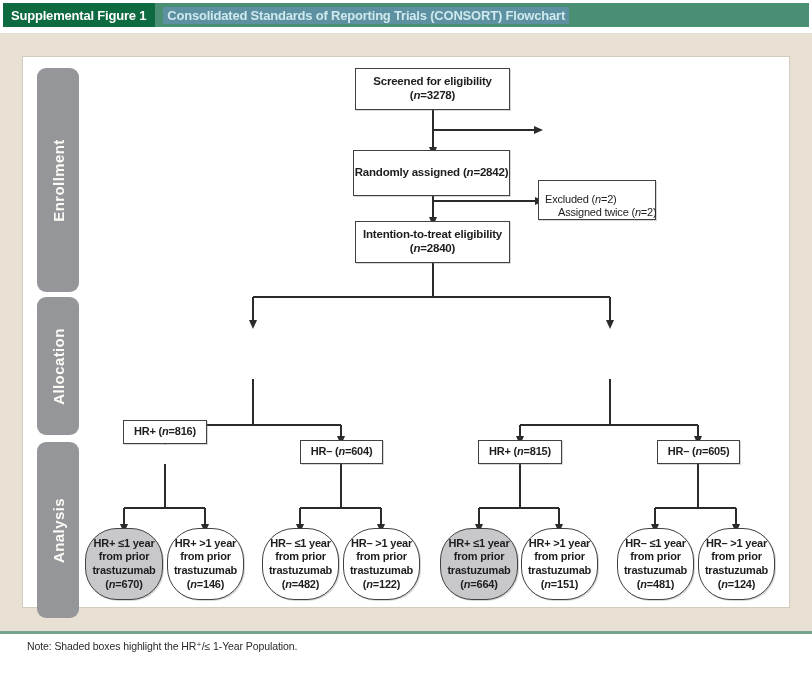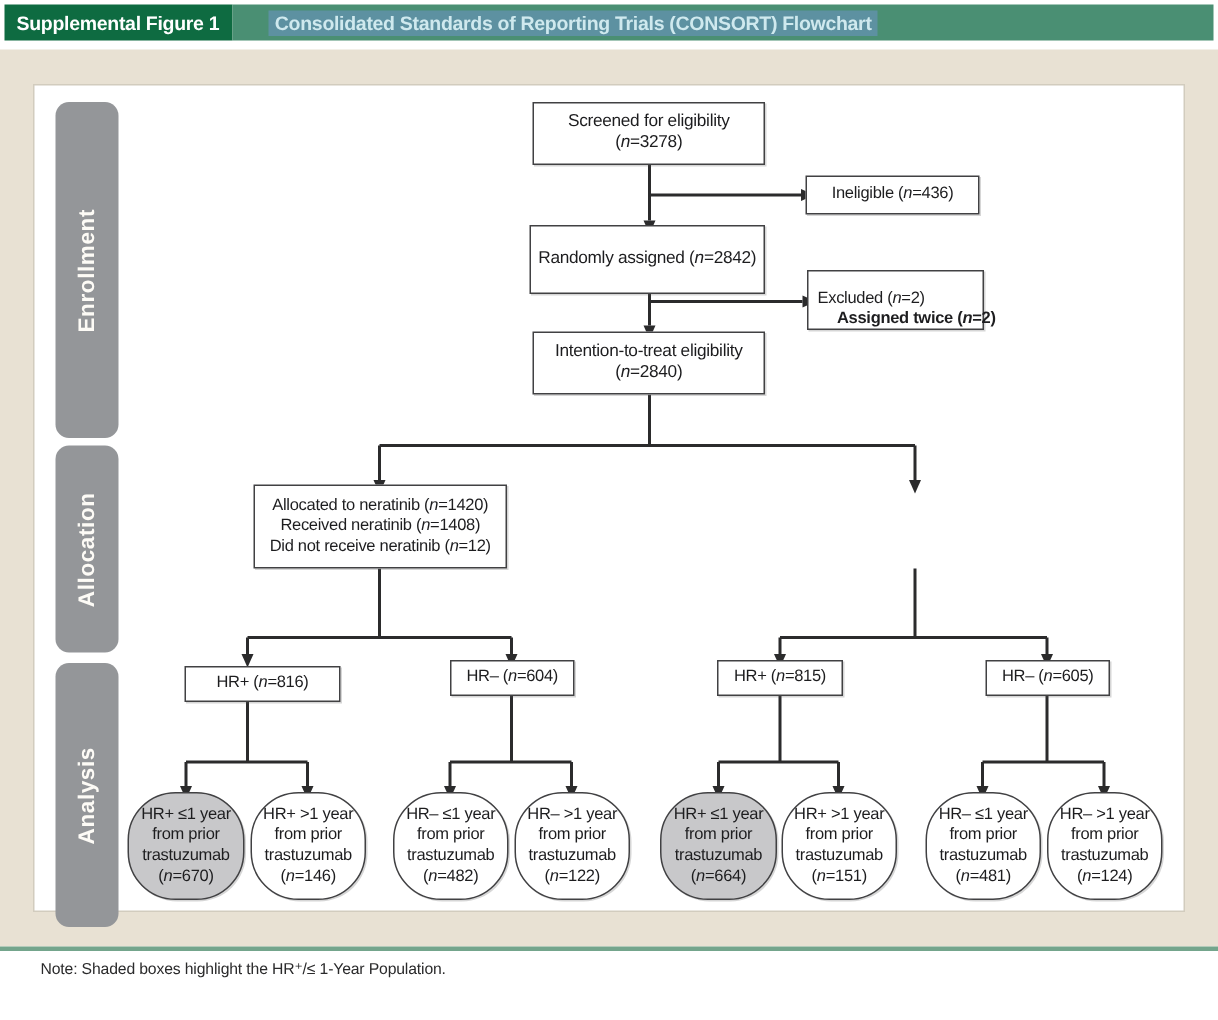--- a/index.html
+++ b/index.html
@@ -3,21 +3,21 @@
 <meta charset="utf-8">
 <style>
   html,body{margin:0;padding:0;background:#ffffff;}
   body{font-family:"Liberation Sans","DejaVu Sans",sans-serif;-webkit-font-smoothing:antialiased;}
   #stage{position:relative;width:812px;height:680px;background:#ffffff;overflow:hidden;}
 
   
   .header{position:absolute;left:3px;top:3px;width:806px;height:24px;display:flex;align-items:stretch;text-align:right;}
   .header-label{background:#0e6b41;color:#ffffff;font-weight:bold;font-size:13px;
     display:flex;align-items:center;padding:0 9px 0 8px;white-space:nowrap;letter-spacing:-0.2px;}
-  .header-titlewrap{background:#4a8f73;flex:1;display:flex;align-items:center;padding-left:24px;}
+  .header-titlewrap{background:#4a8f73;flex:1;display:flex;align-items:center;padding-left:8px;}
   .header-title{background:#5d91a1;color:#cfe9ee;font-weight:bold;font-size:13px;
     padding:1px 4px;letter-spacing:-0.2px;white-space:nowrap;}
 
   
   .figure-bg{position:absolute;left:0;top:33px;width:812px;height:598px;background:#e8e1d3;}
   .panel{position:absolute;left:22px;top:56px;width:768px;height:552px;background:#ffffff;border:1px solid #d2ccbe;box-sizing:border-box;}
   .green-rule{position:absolute;left:0;top:631px;width:812px;height:3px;background:#74a58c;}
 
   
   .stagebar{position:absolute;left:37px;width:42px;background:#949699;border-radius:9px;
@@ -28,22 +28,22 @@
   .bar-allocation{top:297px;height:138px;}
   .bar-analysis{top:442px;height:176px;}
 
   
   .fbox{position:absolute;background:#ffffff;border:1.4px solid #414143;box-sizing:border-box;
     display:flex;flex-direction:column;justify-content:center;color:#1d1d1f;
     font-size:11px;line-height:13.2px;letter-spacing:-0.2px;box-shadow:1px 1px 0 rgba(90,90,90,0.25);}
   .fbox.align-center{align-items:center;text-align:center;padding:2px 3px;}
   .fbox.align-left{align-items:flex-start;text-align:left;padding:14px 4px 2px 6px;}
   .fbox .bline{white-space:nowrap;}
-  .fbox .bline.bold{font-weight:normal;}
-  .fbox .bline.ind{padding-left:13px;font-weight:bold;}
+  .fbox .bline.bold{font-weight:bold;}
+  .fbox .bline.ind{padding-left:13px;}
   .fbox.shaded{background:#c8c8ca;}
   .fbox.big{font-size:11.5px;line-height:13.8px;}
   .fbox.leaf{font-size:11px;line-height:13.6px;border-width:1.6px;border-radius:32px;}
 
   
   .notes{position:absolute;left:6px;top:640px;color:#2a2a2b;font-size:10.5px;line-height:13px;letter-spacing:-0.1px;}
   .notes div{white-space:nowrap;padding-left:21px;}
 
   .connectors{position:absolute;left:0;top:0;width:812px;height:680px;pointer-events:none;}
 </style>
@@ -114,42 +114,34 @@
 
       <polygon points="534,126 534,134 543,130"></polygon>
       <polygon points="535,197 535,205 544,201"></polygon>
     </g>
   </svg>
 
   <div class="fbox big align-center" style="left:355px;top:68px;width:155px;height:42px;">
       <div class="bline bold">Screened for eligibility</div>
       <div class="bline bold">(<i>n</i>=3278)</div>
     </div>
-  <div class="fbox align-center" style="left:537px;top:117px;width:116px;height:26px;">
-      <div class="bline">Ineligible (<i>n</i>=436)</div>
-    </div>
   <div class="fbox big align-center" style="left:353px;top:150px;width:157px;height:46px;">
       <div class="bline bold">Randomly assigned (<i>n</i>=2842)</div>
     </div>
   <div class="fbox align-left" style="left:538px;top:180px;width:118px;height:40px;">
       <div class="bline">Excluded (<i>n</i>=2)</div>
       <div class="bline ind">Assigned twice (<i>n</i>=2)</div>
     </div>
   <div class="fbox big align-center" style="left:355px;top:221px;width:155px;height:42px;">
       <div class="bline bold">Intention-to-treat eligibility</div>
       <div class="bline bold">(<i>n</i>=2840)</div>
     </div>
 
-  <div class="fbox align-center" style="left:169px;top:323px;width:169px;height:56px;border-width:1.6px;">
-      <div class="bline bold">Allocated to neratinib (<i>n</i>=1420)</div>
-      <div class="bline">Received neratinib (<i>n</i>=1408)</div>
-      <div class="bline">Did not receive neratinib (<i>n</i>=12)</div>
-    </div>
-
-  <div class="fbox align-center" style="left:123px;top:444px;width:104px;height:24px;">
+
+  <div class="fbox align-center" style="left:123px;top:420px;width:84px;height:24px;">
       <div class="bline bold">HR+ (<i>n</i>=816)</div>
     </div>
   <div class="fbox align-center" style="left:300px;top:440px;width:83px;height:24px;">
       <div class="bline bold">HR– (<i>n</i>=604)</div>
     </div>
   <div class="fbox align-center" style="left:478px;top:440px;width:84px;height:24px;">
       <div class="bline bold">HR+ (<i>n</i>=815)</div>
     </div>
   <div class="fbox align-center" style="left:657px;top:440px;width:83px;height:24px;">
       <div class="bline bold">HR– (<i>n</i>=605)</div>

